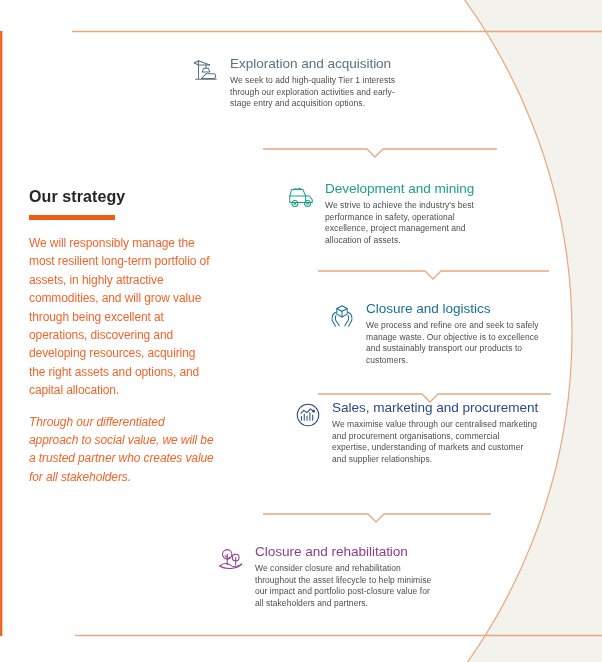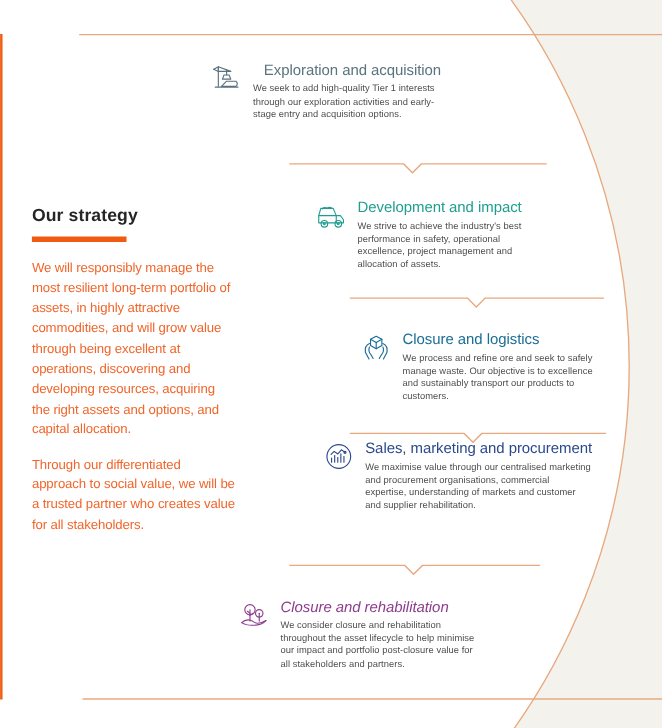--- a/index.html
+++ b/index.html
@@ -92,25 +92,25 @@
   }
 
   
   #pillar-0 { left: 191px; top: 55px;  width: 210px; }
   #pillar-1 { left: 286px; top: 180px; width: 212px; }
   #pillar-2 { left: 327px; top: 300px; width: 214px; }
   #pillar-3 { left: 293px; top: 399px; width: 225px; }
   #pillar-4 { left: 216px; top: 543px; width: 220px; }
 
   
-  #pillar-0 .pillar-title { color: #59737f; text-align: right; }
+  #pillar-0 .pillar-title { color: #59737f; }
   #pillar-1 .pillar-title { color: #1f9e8f; }
   #pillar-2 .pillar-title { color: #1a6e96; }
   #pillar-3 .pillar-title { color: #2b4a8c; }
-  #pillar-4 .pillar-title { color: #8e3b8e; font-style: italic; }
+  #pillar-4 .pillar-title { color: #8e3b8e; }
 
   #pillar-0 .pillar-icon { color: #59737f; }
   #pillar-1 .pillar-icon { color: #1f9e8f; }
   #pillar-2 .pillar-icon { color: #1a6e96; }
   #pillar-3 .pillar-icon { color: #2b4a8c; }
   #pillar-4 .pillar-icon { color: #8e3b8e; }
 </style>
 </head>
 <body style="background: rgb(243, 242, 237);">
 
@@ -130,21 +130,21 @@
 
   <polyline points="318,394 422,394 430,402 438,394 551,394" fill="none" stroke="#e8a87e" stroke-width="1.3"></polyline>
 
   <polyline points="263,514 368,514 376,522 384,514 491,514" fill="none" stroke="#e8a87e" stroke-width="1.3"></polyline>
 </svg>
 
 <div id="strategy-panel">
   <div id="strategy-eyebrow">Our strategy</div>
   <div id="strategy-rule" style="background: rgb(238, 91, 17);"></div>
   <p class="strategy-para" style="color: rgb(241, 101, 42);">We will responsibly manage the most resilient long-term portfolio of assets, in highly attractive commodities, and will grow value through being excellent at operations, discovering and developing resources, acquiring the right assets and options, and capital allocation.</p>
-  <p class="strategy-para" style="color: rgb(241, 101, 42);">Through our differentiated approach to social value, we will be a trusted partner who creates value for all stakeholders.</p>
+  <p class="strategy-para" style="color: rgb(241, 101, 42); font-style: italic;">Through our differentiated approach to social value, we will be a trusted partner who creates value for all stakeholders.</p>
 </div>
 
 <div class="pillar" id="pillar-0">
   <svg class="pillar-icon" viewBox="0 0 32 32" fill="none" stroke="currentColor" stroke-width="1.1" stroke-linecap="round" stroke-linejoin="round" style="color: rgb(89, 115, 127);">
     <line x1="8" y1="6" x2="8" y2="24"></line>
     <path d="M3.5 7.5 L8 5 L20 9.5"></path>
     <path d="M3.5 7.5 L8 9.5 L20 9.5"></path>
     <line x1="8" y1="5" x2="8" y2="9.5"></line>
     <line x1="16" y1="8" x2="16" y2="13"></line>
     <path d="M13.5 13 h5 l1.5 4 h-8 z"></path>
@@ -162,21 +162,21 @@
     <path d="M4 16 L6 9 h12 l3 7 z"></path>
     <path d="M7.5 9.5 q2-2 4.5-0.6 q2.5-2 5 0.2"></path>
     <path d="M21 16 h4 l3 4 v3 h-24 v-7"></path>
     <line x1="21" y1="16" x2="21" y2="23"></line>
     <circle cx="9.5" cy="24" r="3.2"></circle>
     <circle cx="23" cy="24" r="3.2"></circle>
     <circle cx="9.5" cy="24" r="0.9"></circle>
     <circle cx="23" cy="24" r="0.9"></circle>
   </svg>
   <div class="pillar-body">
-    <div class="pillar-title" style="color: rgb(31, 158, 143);">Development and impact</div>
+    <div class="pillar-title" style="color: rgb(31, 158, 143);">Development and mining</div>
     <div class="pillar-desc">We strive to achieve the industry's best performance in safety, operational excellence, project management and allocation of assets.</div>
   </div>
 </div>
 
 <div class="pillar" id="pillar-2">
   <svg class="pillar-icon" viewBox="0 0 32 32" fill="none" stroke="currentColor" stroke-width="1.1" stroke-linecap="round" stroke-linejoin="round" style="color: rgb(26, 110, 150);">
     <path d="M16 5 L21.5 8 v6 L16 17 L10.5 14 V8 z"></path>
     <path d="M10.5 8 L16 11 L21.5 8"></path>
     <line x1="16" y1="11" x2="16" y2="17"></line>
     <path d="M9.5 12 C6 13.5 5 17 5.5 20.5 L9 27"></path>
@@ -196,21 +196,21 @@
     <line x1="9" y1="21.5" x2="9" y2="17.5"></line>
     <line x1="12" y1="21.5" x2="12" y2="15"></line>
     <line x1="15" y1="21.5" x2="15" y2="17"></line>
     <line x1="18" y1="21.5" x2="18" y2="13.5"></line>
     <line x1="21" y1="21.5" x2="21" y2="16"></line>
     <polyline points="8.5,14 11.5,11 15,13.5 18.5,9.5 22,12"></polyline>
     <circle cx="22" cy="12" r="1"></circle>
   </svg>
   <div class="pillar-body">
     <div class="pillar-title" style="color: rgb(43, 74, 140);">Sales, marketing and procurement</div>
-    <div class="pillar-desc">We maximise value through our centralised marketing and procurement organisations, commercial expertise, understanding of markets and customer and supplier rehabilitation.</div>
+    <div class="pillar-desc">We maximise value through our centralised marketing and procurement organisations, commercial expertise, understanding of markets and customer and supplier relationships.</div>
   </div>
 </div>
 
 <div class="pillar" id="pillar-4">
   <svg class="pillar-icon" viewBox="0 0 32 32" fill="none" stroke="currentColor" stroke-width="1.1" stroke-linecap="round" stroke-linejoin="round" style="color: rgb(142, 59, 142);">
     <circle cx="12" cy="11" r="5"></circle>
     <line x1="12" y1="11" x2="12" y2="22"></line>
     <line x1="12" y1="14.5" x2="9.5" y2="12.5"></line>
     <line x1="12" y1="16.5" x2="14.5" y2="14.5"></line>
     <circle cx="21" cy="14.5" r="3.6"></circle>

